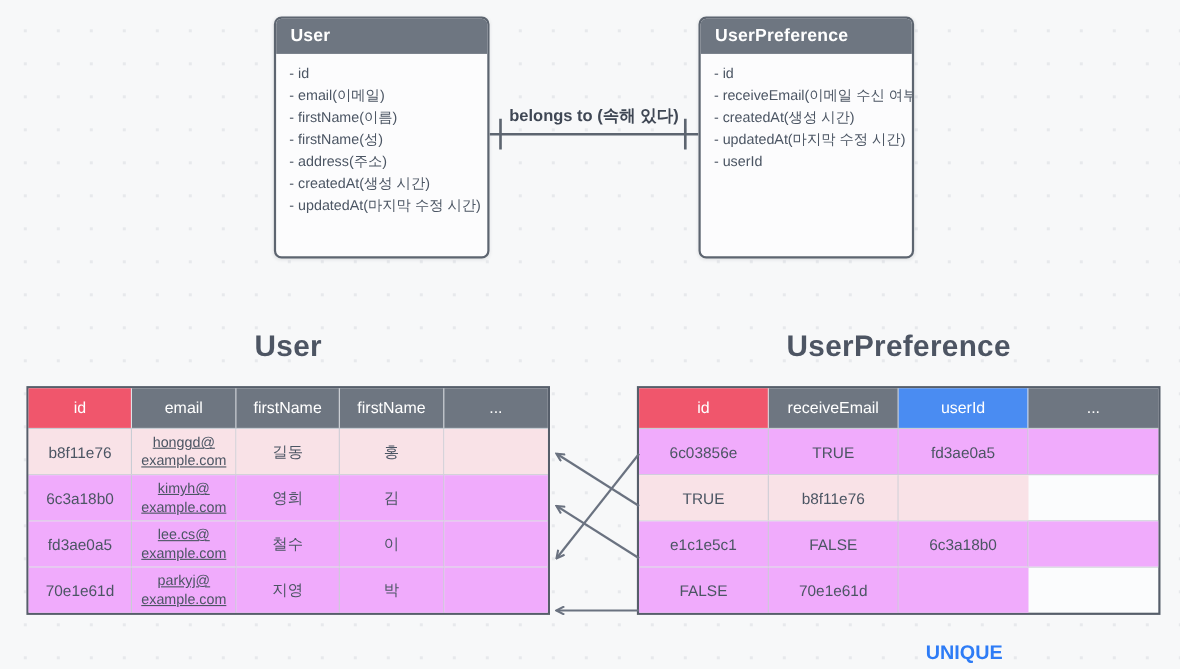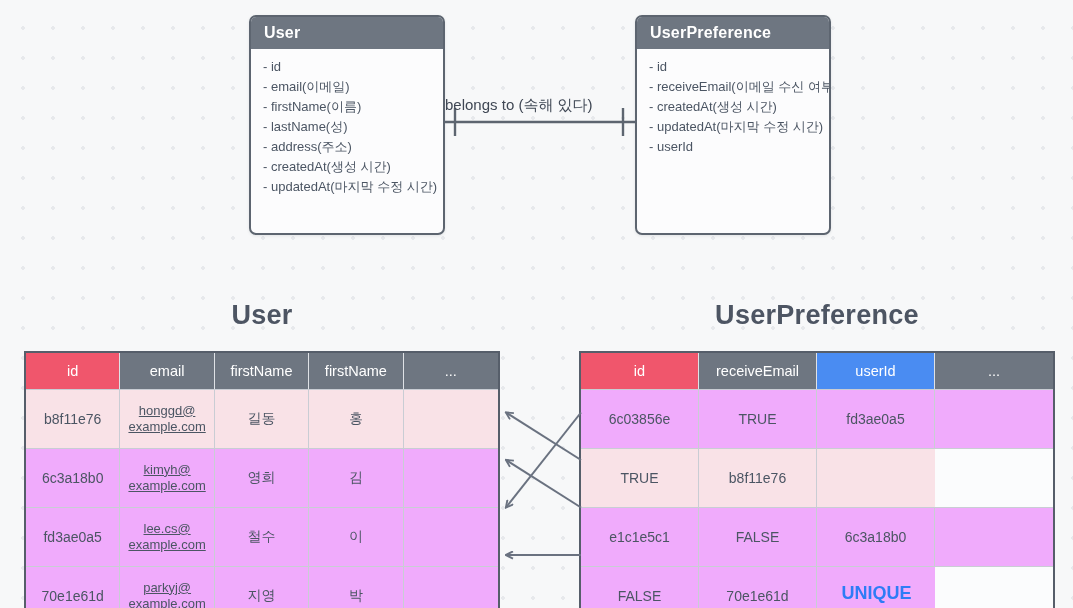--- a/index.html
+++ b/index.html
@@ -42,21 +42,21 @@
     font-size:16px;font-weight:600;line-height:32px;padding-left:13px;
     letter-spacing:.2px;
   }
   .erd-fields{list-style:none;padding:8px 12px;}
   .erd-field{font-size:13px;color:var(--text-dark);line-height:20px;white-space:nowrap;}
   .erd-field::before{content:"- ";}
   
   .connector{position:absolute;}
   .relation-label{
     position:absolute;left:445px;top:96px;width:190px;
-    font-size:15px;color:#3F4754;
+    text-align:center;font-size:15px;color:#3F4754;font-weight:bold;
   }
   
   .section-title{
     position:absolute;top:300px;width:476px;text-align:center;
     font-size:27px;font-weight:700;color:var(--title-dark);letter-spacing:.3px;
   }
   
   .data-table{
     position:absolute;top:351px;width:476px;
     border:2px solid var(--table-outer);background:#FBFCFD;
@@ -67,21 +67,21 @@
   .thead{height:36px;}
   .th{
     background:var(--accent-gray);color:#fff;
     font-size:14.5px;font-weight:500;
     display:flex;align-items:center;justify-content:center;
     border-right:1px solid #DFE2E6;
   }
   .th:last-child{border-right:none;}
   .th.accent-red{background:var(--accent-red);}
   .th.accent-blue{background:var(--accent-blue);}
-  .trow{height:59px;border-top:1px solid var(--table-inner);}
+  .trow{height:42px;border-top:1px solid var(--table-inner);}
   .td{
     display:flex;align-items:center;justify-content:center;text-align:center;
     font-size:14px;color:var(--text-dark);
     border-right:1px solid var(--table-inner);
     padding:0 6px;background:#f0abfc;
   }
   .td:last-child{border-right:none;}
   .trow.highlighted .td{background:var(--highlight-pink);}
   .td.email{font-size:13px;line-height:1.25;text-decoration:underline;}
   
@@ -96,21 +96,21 @@
 <body>
 
 <div class="canvas">
 
   <div class="erd-box" style="left:249px">
     <div class="erd-header">User</div>
     <ul class="erd-fields" id="user-fields">
         <li class="erd-field">id</li>
         <li class="erd-field">email(이메일)</li>
         <li class="erd-field">firstName(이름)</li>
-        <li class="erd-field">lastName(성)</li>
+        <li class="erd-field">firstName(성)</li>
         <li class="erd-field">address(주소)</li>
         <li class="erd-field">createdAt(생성 시간)</li>
         <li class="erd-field">updatedAt(마지막 수정 시간)</li>
       </ul>
   </div>
 
   <svg class="connector" style="left:445px;top:100px" width="190" height="45" viewBox="0 0 190 45">
     <line x1="0" y1="22" x2="190" y2="22" stroke="#5D6570" stroke-width="2.4"></line>
     <line x1="10" y1="8" x2="10" y2="36" stroke="#5D6570" stroke-width="2.4"></line>
     <line x1="178" y1="8" x2="178" y2="36" stroke="#5D6570" stroke-width="2.4"></line>

